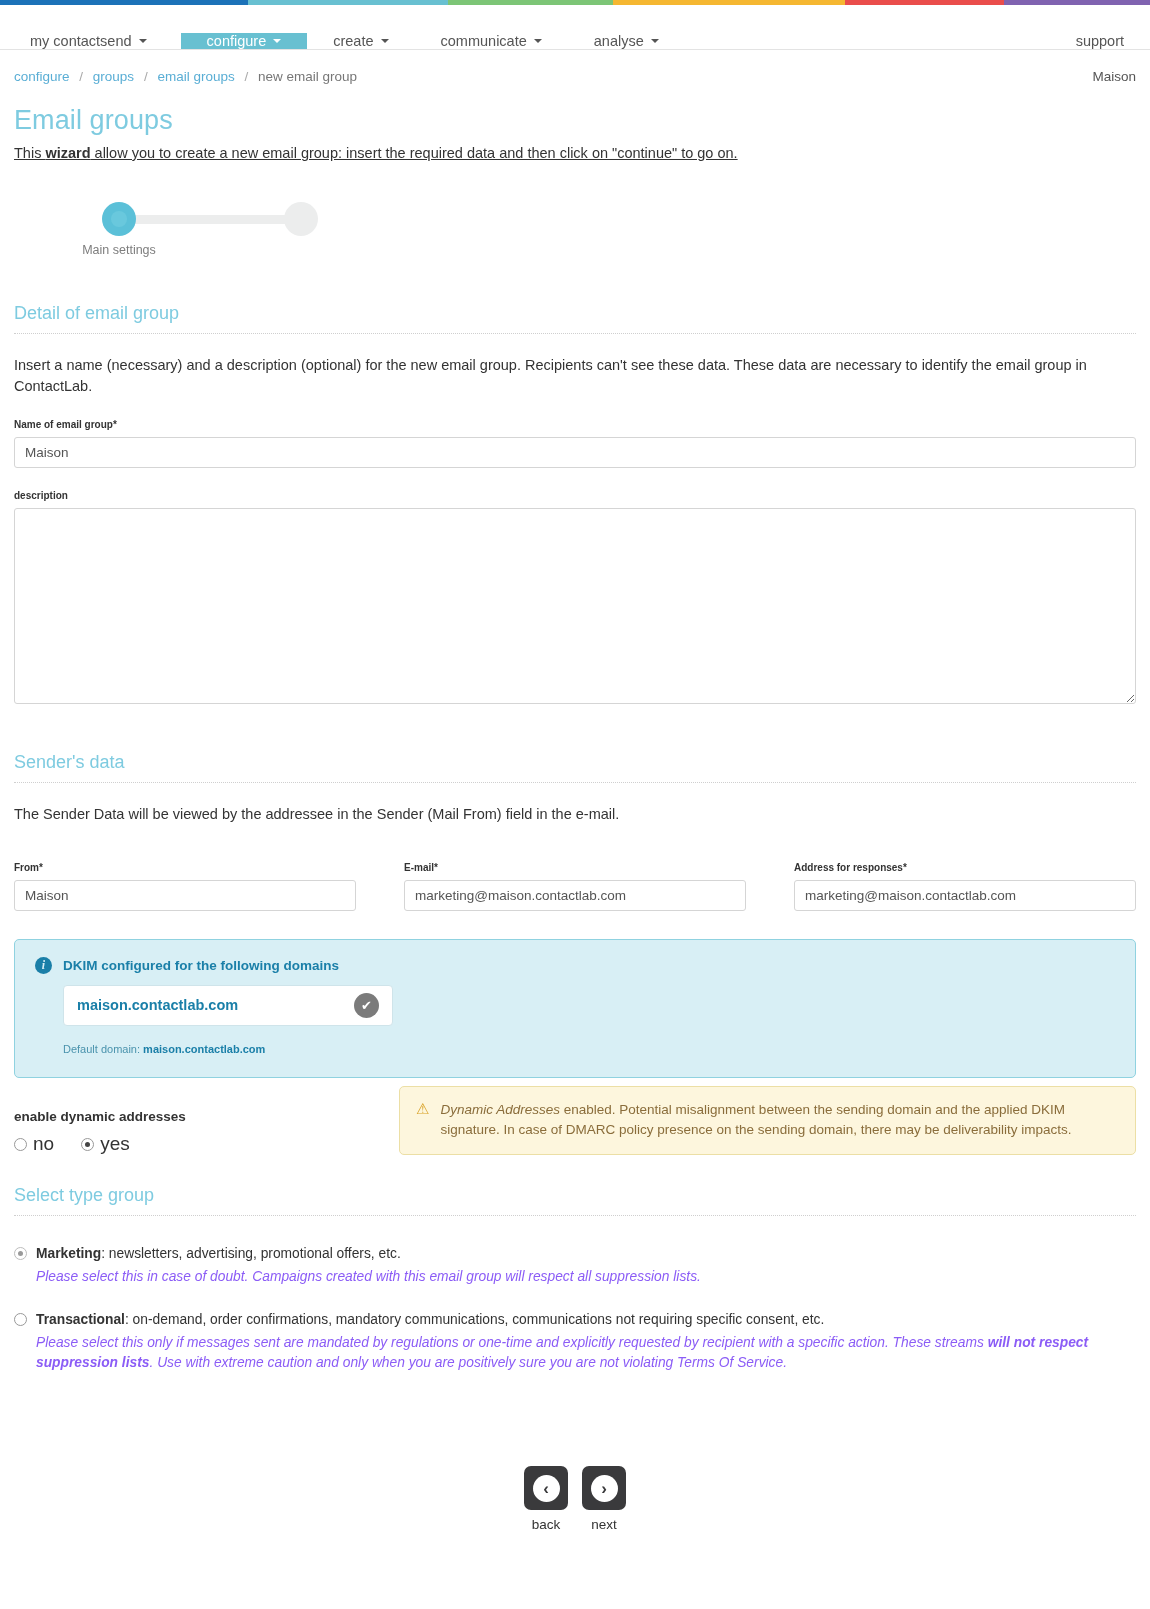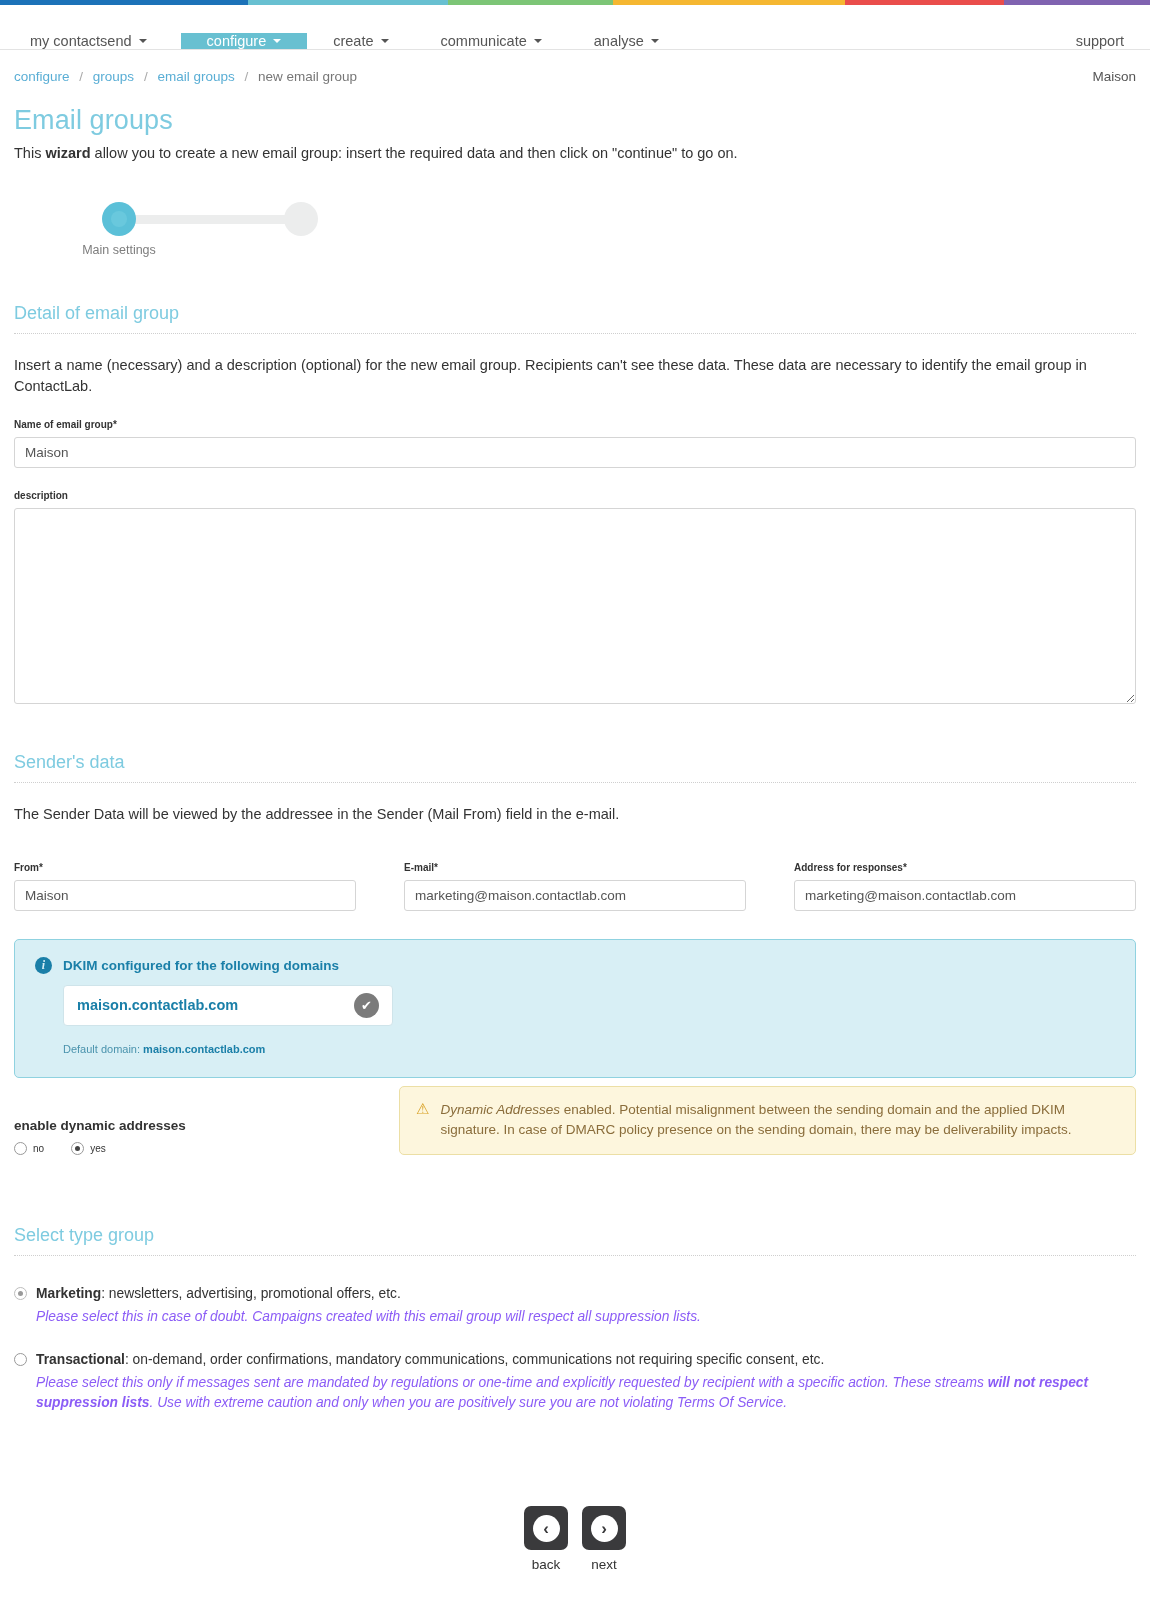--- a/index.html
+++ b/index.html
@@ -58,21 +58,21 @@
   .crumb-user { margin-left: auto; color: #555; font-size: 13.5px; }
 
   
   h1.page-title {
     font-size: 27px;
     font-weight: 400;
     color: #7ecbe0;
     margin: 21px 0 0 0;
     letter-spacing: .1px;
   }
-  .lede { font-size: 14.5px; color: #333; margin-top: 9px; }
+  .lede { font-size: 14.5px; color: #333; margin-top: 9px; text-decoration: underline; }
   .lede b { font-weight: bold; }
 
   
   .wizard { margin: 36px 0 0 0; position: relative; height: 62px; }
   .wz-track {
     position: absolute; left: 104px; top: 18px;
     width: 182px; height: 9px; background: #eceded; border-radius: 5px;
   }
   .wz-dot {
     position: absolute; top: 5px;
@@ -176,21 +176,21 @@
     width: 13px; height: 13px; border-radius: 50%;
     border: 1px solid #999; background: #fff;
     display: inline-block; position: relative; flex: none;
   }
   .radio.checked:after {
     content: ""; position: absolute; left: 3px; top: 3px;
     width: 5px; height: 5px; border-radius: 50%; background: #444;
   }
   .radio.muted { border-color: #bdbdbd; }
   .radio.muted.checked:after { background: #9a9a9a; }
-  .radio-txt { font-size: 10px; color: #333; }
+  .radio-txt { font-size: 19px; color: #333; }
 
   .warn {
     flex: 1;
     background: #fdf6dd;
     border: 1px solid #ecdfa5;
     border-radius: 5px;
     padding: 13px 16px 14px 16px;
     display: flex; gap: 11px;
   }
   .warn-icon { color: #d9a32a; font-size: 15px; line-height: 1.2; flex: none; }
@@ -355,21 +355,21 @@
           </span>
         </div>
       </div>
       <div class="warn">
         <span class="warn-icon">⚠</span>
         <span class="warn-txt"><i>Dynamic Addresses</i><span> enabled. Potential misalignment between the sending domain and the applied DKIM signature. In case of DMARC policy presence on the sending domain, there may be deliverability impacts.</span></span>
       </div>
     </div>
   </div>
 
-  <div class="section" style="margin-top:70px">
+  <div class="section" style="margin-top:30px">
     <h2 class="section-h">Select type group</h2>
 
     <div class="type-opt first">
       <div class="type-main">
         <span class="radio muted checked type-radio"></span>
         <span><b>Marketing</b><span>: newsletters, advertising, promotional offers, etc.</span></span>
       </div>
       <div class="type-sub">
         <span>Please select this in case of doubt. Campaigns created with this email group will respect all suppression lists.</span>
       </div>

